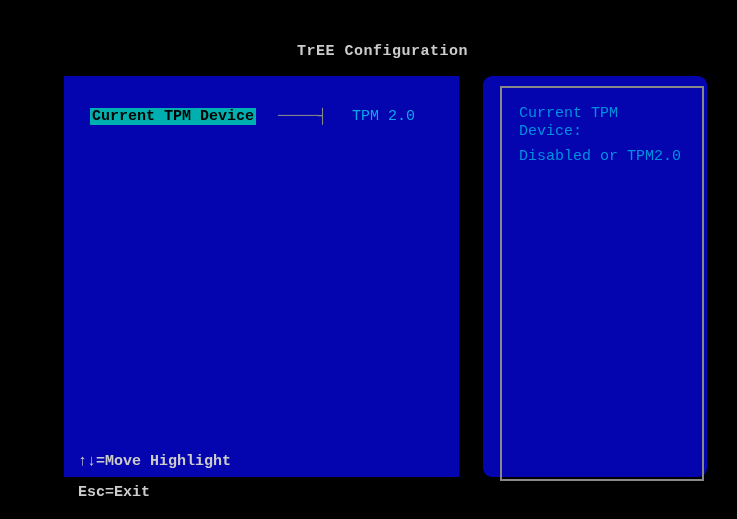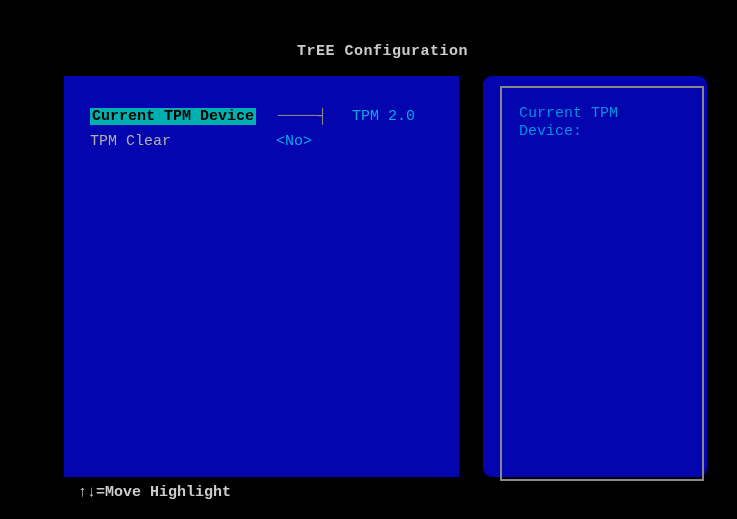--- a/index.html
+++ b/index.html
@@ -106,27 +106,25 @@
 
 <div class="title">TrEE Configuration</div>
 
 <div class="main-area">
   <div class="left-panel">
     <div class="row">
       <span class="highlight">Current TPM Device</span>
       <span class="connector">&nbsp;─────┤&nbsp;</span>
       <span class="value">TPM 2.0</span>
     </div>
-    <div class="row">
-      <span class="label tpm-clear-label">TPM Clear</span>
-      <span class="value">&lt;No&gt;</span>
-    </div>
   </div>
   <div class="right-panel">
     <div class="right-inner">
       <div class="help-text">Current TPM Device:</div>
+      <div class="help-text">Disabled or TPM2.0</div>
     </div>
   </div>
 </div>
 
 <div class="footer">
   <div class="footer-left">↑↓=Move Highlight</div>
+  <div class="footer-right">Esc=Exit</div>
 </div>
 
 </body></html>

